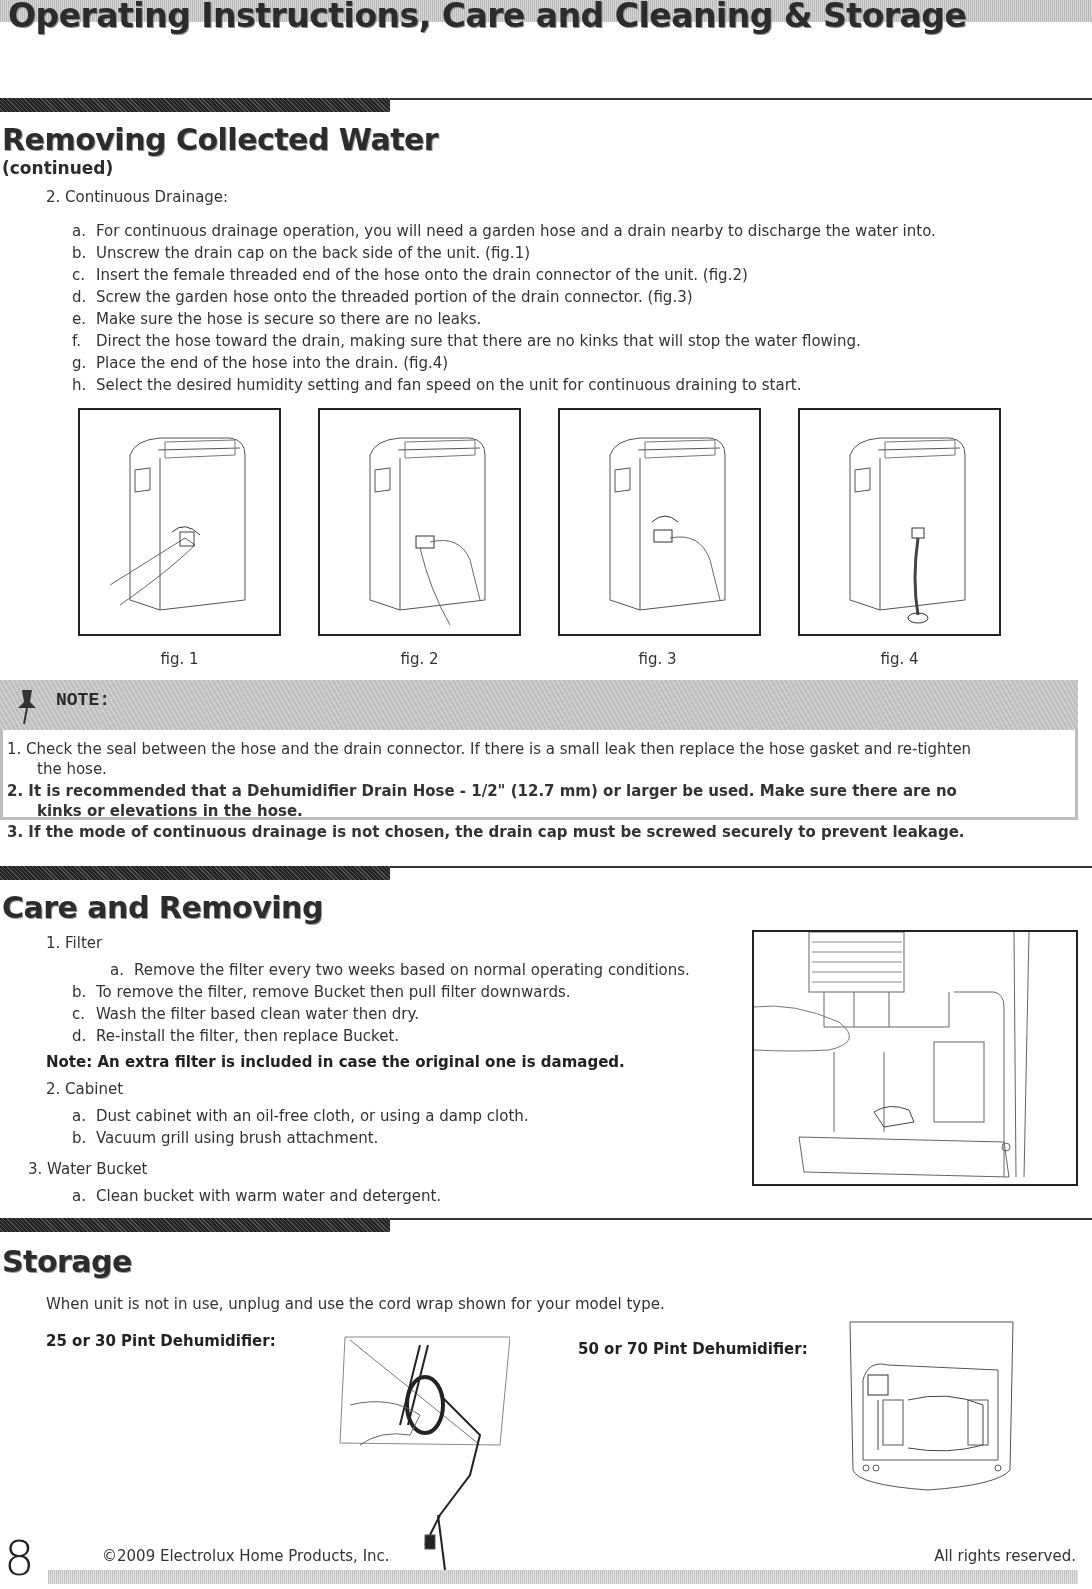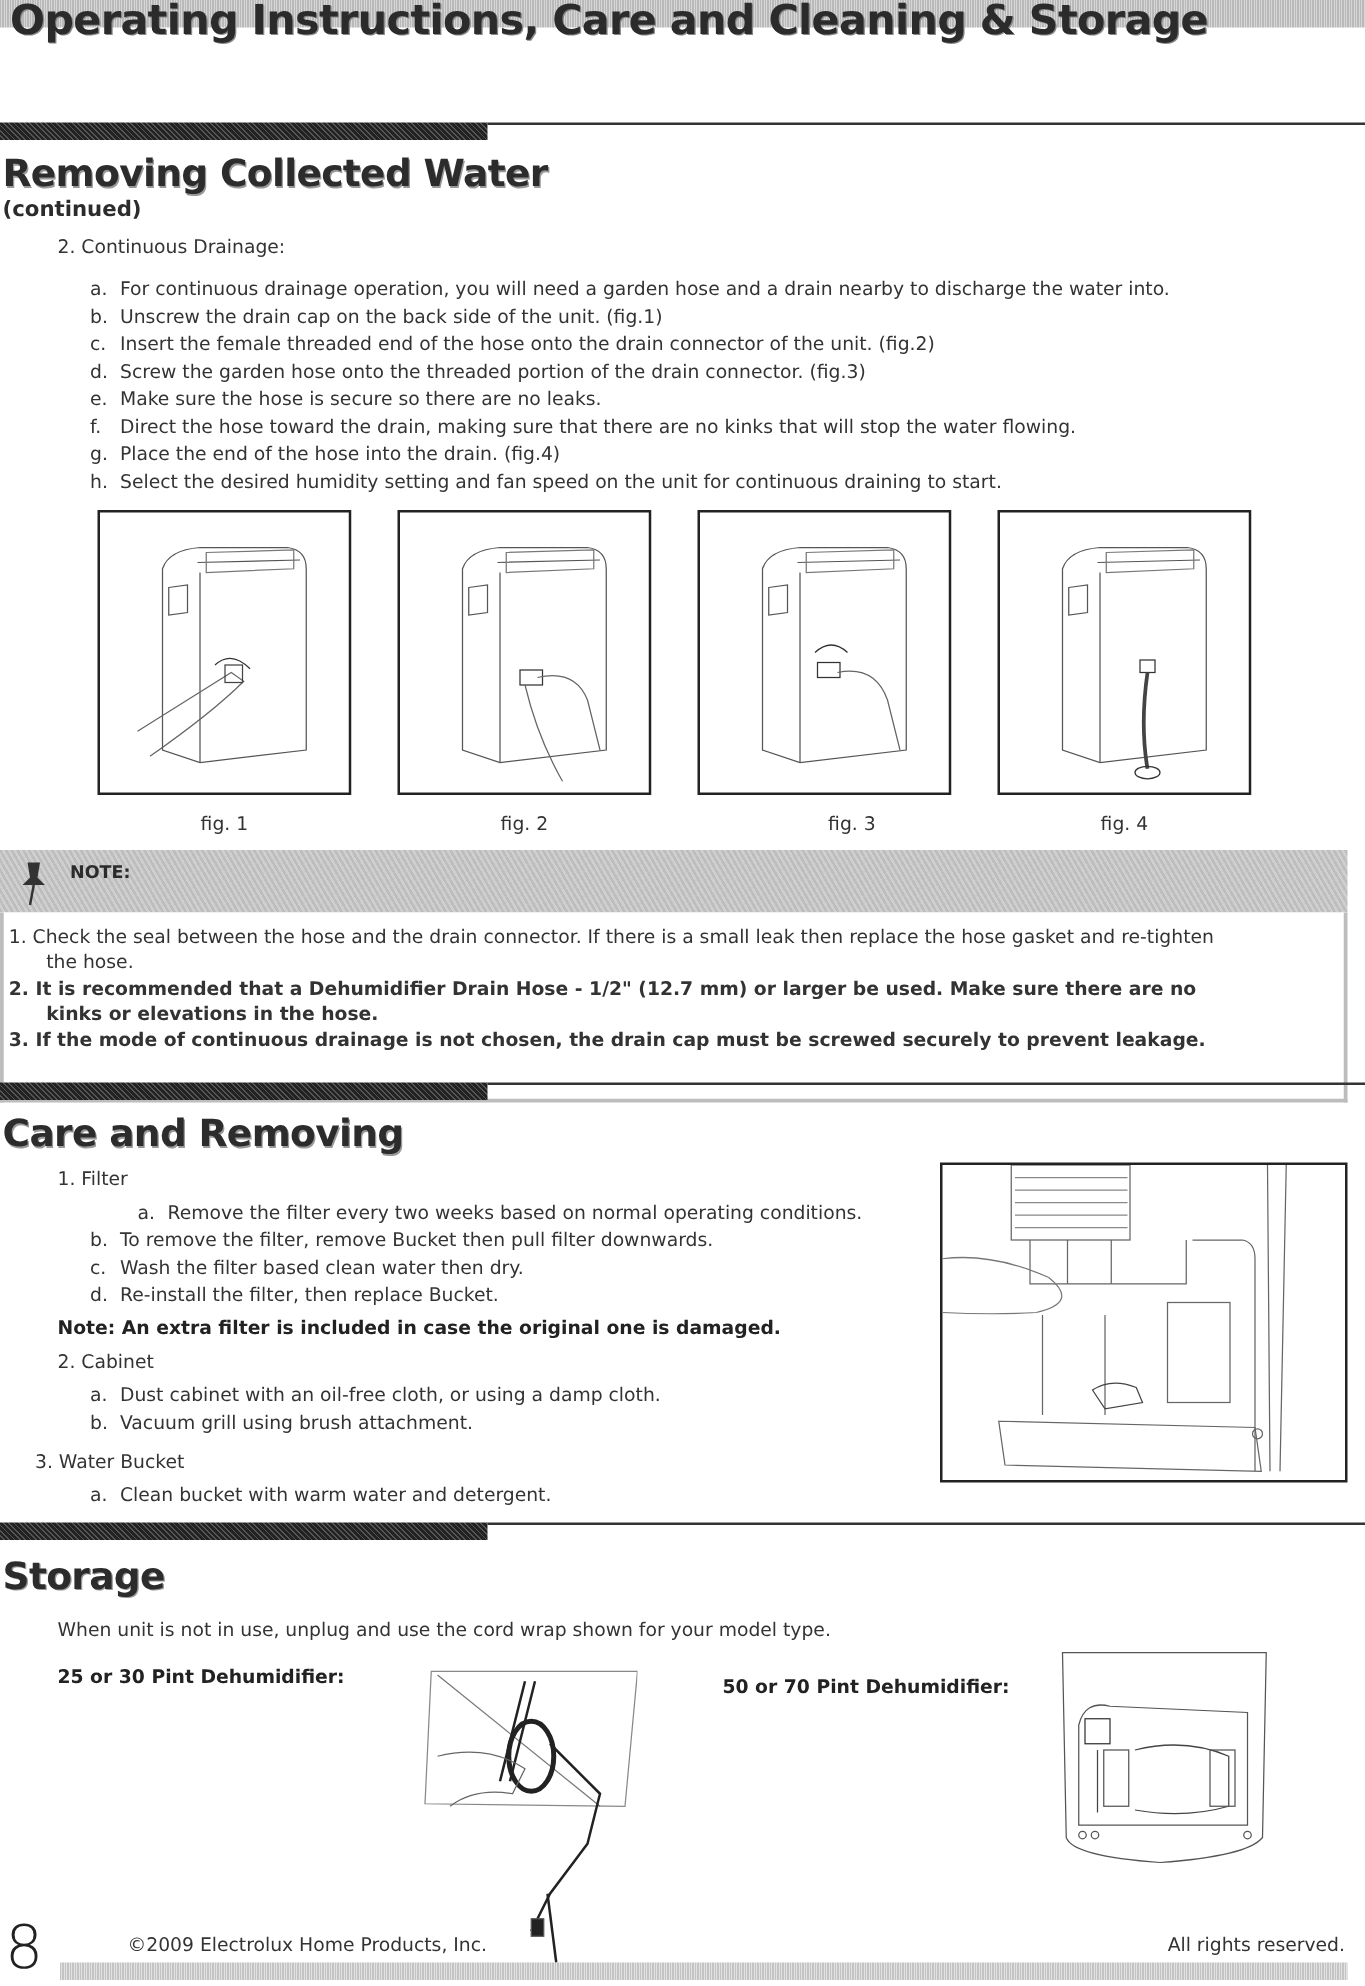--- a/index.html
+++ b/index.html
@@ -34,24 +34,24 @@
   .bold { font-weight: bold; color: #222; }
   .fig {
     position: absolute; width: 203px; height: 228px; border: 2px solid #222; background: #fff; box-sizing: border-box;
   }
   .figcap { position: absolute; font-size: 15px; color: #333; width: 203px; text-align: center; }
   .note-head {
     position: absolute; left: 0; top: 680px; width: 1078px; height: 50px;
     background: repeating-linear-gradient(60deg, #bdbdbd 0 2px, #cfcfcf 2px 4px);
   }
   .note-title {
-    position: absolute; left: 56px; top: 10px; font-size: 14px; font-weight: bold; color: #2b2b2b;
+    position: absolute; left: 56px; top: 10px; font-size: 18px; font-weight: bold; color: #2b2b2b; font-family: Liberation Mono, monospace;
   }
   .note-body {
-    position: absolute; left: 0; top: 730px; width: 1078px; height: 152px;
+    position: absolute; left: 0; top: 730px; width: 1078px; height: 90px;
     border: 3px solid #bdbdbd; border-top: none; box-sizing: border-box; background: #fff;
   }
   .note-line { position: absolute; left: 4px; font-size: 15px; color: #333; white-space: nowrap; }
   .footer-bar {
     position: absolute; left: 48px; top: 1570px; width: 1030px; height: 14px;
     background: repeating-linear-gradient(90deg, #c4c4c4 0 1px, #e2e2e2 1px 2px);
   }
   .pagenum { position: absolute; left: 4px; top: 1530px; font-size: 48px; color: #222; font-weight: 300; }
   svg { position: absolute; }
 </style>
@@ -126,21 +126,21 @@
       <path d="M85 32 L155 30 L155 45 L85 48 Z" stroke="#777"></path>
       <path d="M55 60 L70 58 L70 80 L55 82 Z"></path>
       <rect x="112" y="118" width="12" height="10" stroke="#333"></rect>
       <path d="M118 128 Q112 170 118 205" stroke="#444" stroke-width="3"></path>
       <ellipse cx="118" cy="208" rx="10" ry="5" stroke="#333"></ellipse>
     </g>
   </svg>
 </div>
 <div class="figcap" style="left:78px; top:650px;">fig. 1</div>
 <div class="figcap" style="left:318px; top:650px;">fig. 2</div>
-<div class="figcap" style="left:580px; top:650px;">fig. 3</div>
+<div class="figcap" style="left:556px; top:650px;">fig. 3</div>
 <div class="figcap" style="left:798px; top:650px;">fig. 4</div>
 
 <div class="note-head">
   <svg width="30" height="40" style="left:12px; top:6px;" viewBox="0 0 30 40">
     <path d="M10 4 L20 4 L18 16 L24 22 L6 22 L12 16 Z" fill="#333"></path>
     <path d="M15 22 L12 38" stroke="#333" stroke-width="2"></path>
   </svg>
   <div class="note-title">NOTE:</div>
 </div>
 <div class="note-body">

